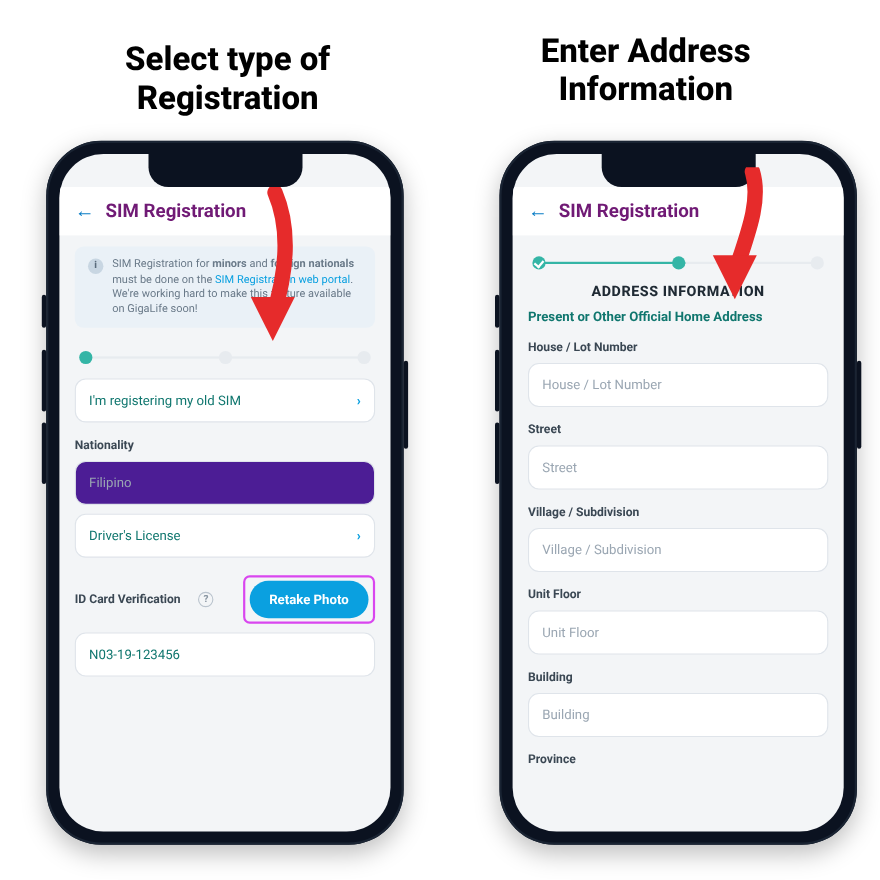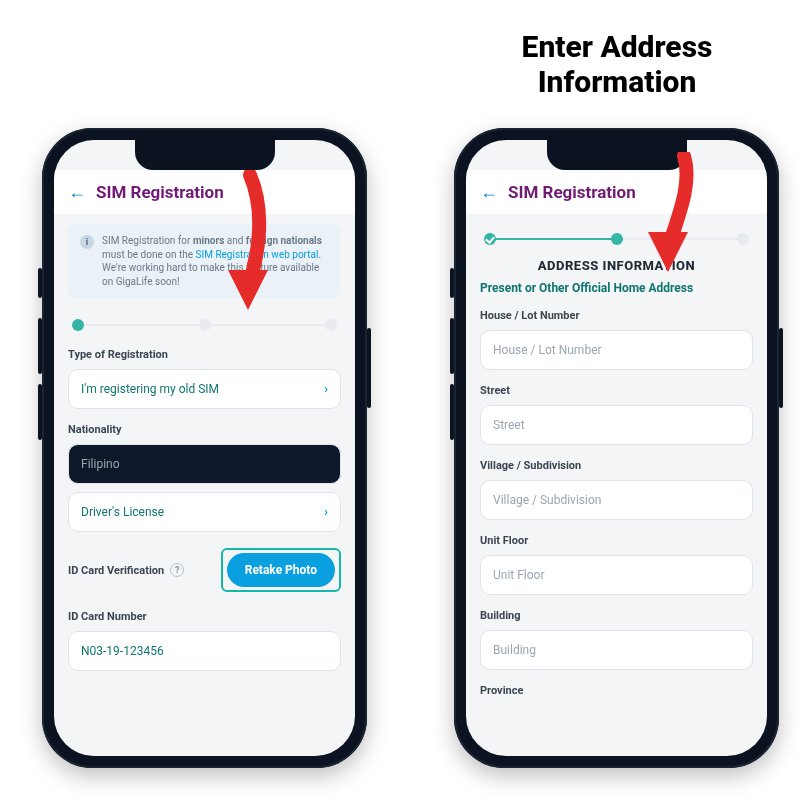--- a/index.html
+++ b/index.html
@@ -15,21 +15,21 @@
     --divider:#e7ebef;
     --teal:#34b5a6;
     --red:#e62b2b;
   }
   *{box-sizing:border-box;font-family:-apple-system,Segoe UI,Roboto,Arial,sans-serif}
   body{margin:0;background:var(--bg);width:800px;height:800px;overflow:hidden}
   .stage{position:relative;width:800px;height:800px}
 
   .title{position:absolute;width:330px;text-align:center;font-weight:800;color:#000;font-size:30px;line-height:1.15}
   .title.left{left:42px;top:38px}
-  .title.right{left:452px;top:30px}
+  .title.right{left:422px;top:30px}
 
   .phone{position:absolute;width:325px;height:640px;background:var(--phone);border-radius:50px;padding:12px;
     box-shadow:0 8px 22px rgba(0,0,0,.25), inset 0 0 0 2px #1a2433}
   .phone.left{left:42px;top:128px}
   .phone.right{left:454px;top:128px}
   .screen{position:relative;width:100%;height:100%;background:var(--screen);border-radius:40px;overflow:hidden}
   .notch{position:absolute;left:50%;top:0;transform:translateX(-50%);width:140px;height:30px;background:var(--phone);border-radius:0 0 18px 18px;z-index:5}
   .side-btn{position:absolute;background:var(--phone);border-radius:3px}
   .sb-l1{left:-4px;top:140px;width:4px;height:30px}
   .sb-l2{left:-4px;top:190px;width:4px;height:56px}
@@ -56,41 +56,42 @@
 
   .section-title{text-align:center;font-weight:800;letter-spacing:.5px;color:#1f2a34;font-size:13px;margin-top:8px}
   .sub{color:#0f766e;font-size:12px;font-weight:700;margin-top:8px}
   .label{color:#3a4753;font-size:11px;font-weight:700;margin-top:14px}
   .help{color:#8a96a2;font-size:10px;line-height:1.35;margin-top:4px}
   .help a{color:var(--accent2);text-decoration:none}
 
   .field{margin-top:8px;background:#fff;border:1px solid var(--border);border-radius:10px;height:40px;display:flex;align-items:center;justify-content:space-between;padding:0 12px;color:#2b3642;font-size:12px}
   .field .val{color:#0f766e}
   .field .ph{color:#9aa6b2}
-  .field.readonly{background:#0f172a;color:#9aa6b2}
+  .field.readonly{background:#4c1d95;color:#9aa6b2}
   .chev{color:var(--accent2);font-size:12px;font-weight:900}
 
   .row{display:flex;align-items:center;justify-content:space-between;margin-top:16px}
-  .row .l{display:flex;align-items:center;gap:6px;color:#3a4753;font-size:11px;font-weight:700}
+  .row .l{display:flex;align-items:flex-start;gap:16px;color:#3a4753;font-size:11px;font-weight:700}
   .qmark{width:14px;height:14px;border-radius:50%;border:1px solid #b9c3cd;color:#8a96a2;font-size:9px;font-weight:800;display:flex;align-items:center;justify-content:center}
 
   .btn{background:var(--accent2);color:#fff;border-radius:999px;height:34px;padding:0 18px;display:flex;align-items:center;font-size:12px;font-weight:700}
-  .btn-wrap{border:2px solid #14b8a6;border-radius:6px;padding:3px 4px}
+  .btn-wrap{border:2px solid #d946ef;border-radius:6px;padding:3px 4px}
 
   
   .arrow{position:absolute;z-index:8}
   .arrow svg{display:block}
 
   
 </style>
 </head>
 <body>
 
 <div class="stage">
 
+  <div class="title left">Select type of Registration</div>
   <div class="title right">Enter Address Information</div>
 
   <div class="phone left">
     <div class="side-btn sb-l1"></div>
     <div class="side-btn sb-l2"></div>
     <div class="side-btn sb-l3"></div>
     <div class="side-btn sb-r"></div>
     <div class="screen">
       <div class="notch"></div>
 
@@ -109,21 +110,20 @@
 
         <div class="stepper">
           <div class="line"></div>
           <div class="lineA" style="width:0"></div>
           <div class="dot active" style="left:0"></div>
           <div class="dot" style="left:50%;transform:translateX(-50%)"></div>
           <div class="dot" style="right:0"></div>
         </div>
 
 
-        <div class="label">Type of Registration</div>
         <div class="field">
           <span class="val">I'm registering my old SIM</span>
           <span class="chev">›</span>
         </div>
 
         <div class="label">Nationality</div>
         <div class="field readonly">
           <span class="ph">Filipino</span>
         </div>
 
@@ -135,21 +135,20 @@
         <div class="row">
           <div class="l">
             <span>ID Card Verification</span>
             <span class="qmark">?</span>
           </div>
           <div class="btn-wrap">
             <div class="btn">Retake Photo</div>
           </div>
         </div>
 
-        <div class="label" style="margin-top:18px">ID Card Number</div>
         <div class="field">
           <span class="val">N03-19-123456</span>
         </div>
       </div>
     </div>
   </div>
 
   <div class="phone right">
     <div class="side-btn sb-l1"></div>
     <div class="side-btn sb-l2"></div>

